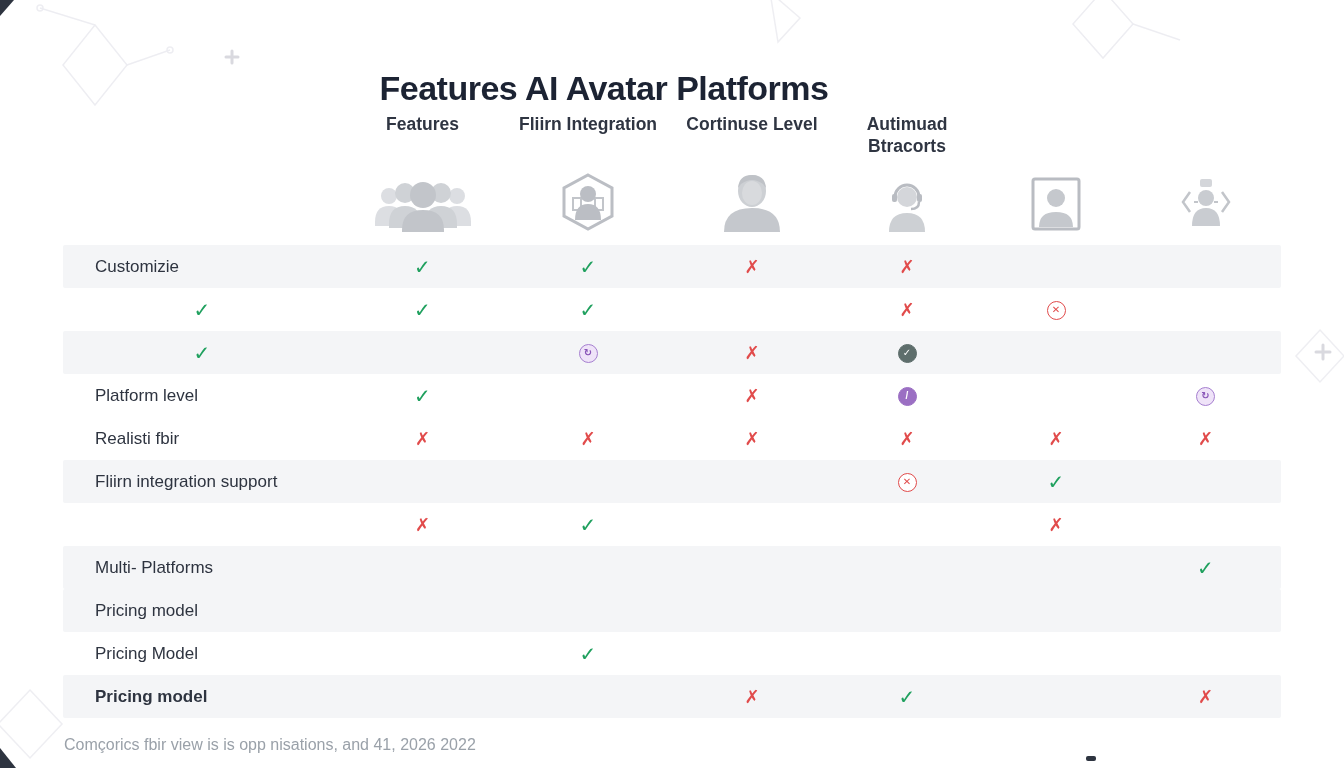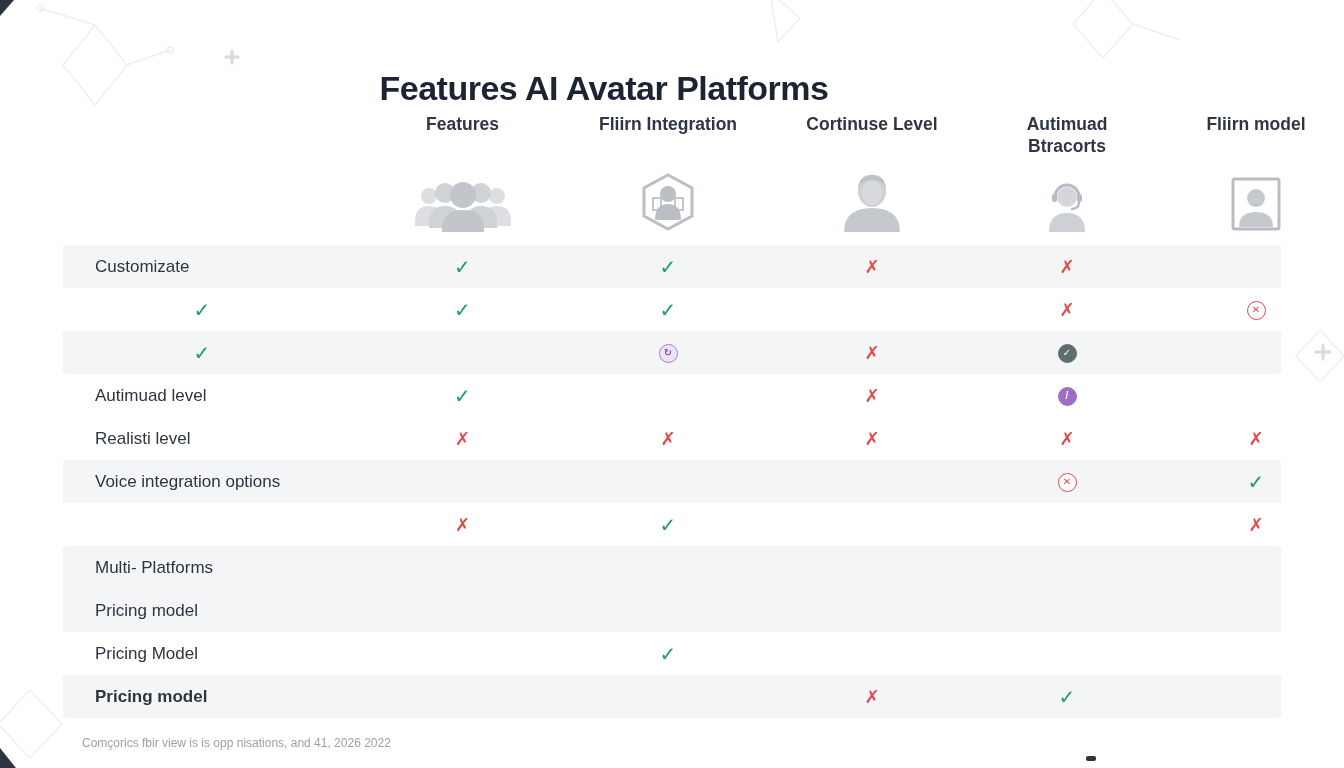--- a/index.html
+++ b/index.html
@@ -3,21 +3,21 @@
 <meta charset="utf-8">
 <style>
   html,body{margin:0;padding:0;}
   body{width:1344px;height:768px;background:#ffffff;font-family:"Liberation Sans","DejaVu Sans",sans-serif;overflow:hidden;}
   .stage{position:relative;width:1344px;height:768px;background:#fff;overflow:hidden;}
   .bg-deco{position:absolute;inset:0;pointer-events:none;}
 
   .title{position:absolute;top:46px;left:64px;width:1080px;text-align:center;
          font-size:34px;font-weight:800;letter-spacing:-0.5px;color:var(--title);}
 
-  .grid{display:grid;grid-template-columns:278px 163px 168px 160px 150px 148px 151px;width:1218px;gap:40px;}
+  .grid{display:grid;grid-template-columns:278px 163px 168px 160px 150px 148px 151px;width:1218px;}
   .hdr{position:absolute;top:114px;left:63px;}
   .col-head{font-size:17.5px;font-weight:600;color:#2f3542;text-align:center;line-height:1.24;padding:0 12px;}
   .icons{position:absolute;top:166px;left:63px;}
   .col-icon{display:flex;justify-content:center;align-items:flex-end;height:66px;}
 
   .rows{position:absolute;top:245px;left:63px;width:1218px;}
   .row{height:43px;align-items:center;}
   .row.shaded{background:var(--shade);border-radius:2px;}
   .cell-label{padding-left:32px;font-size:17px;color:#2e3440;}
   .row.bold .cell-label{font-weight:700;}
@@ -25,21 +25,21 @@
 
   .m-check{color:var(--green);font-size:20px;font-weight:700;}
   .m-x{color:var(--red);font-size:18px;font-weight:700;}
   .m-circle{display:inline-flex;width:19px;height:19px;border-radius:50%;
             align-items:center;justify-content:center;font-size:10px;line-height:1;box-sizing:border-box;}
   .m-red{border:1.7px solid var(--red);color:var(--red);background:#fff;}
   .m-pfill{background:var(--purple);border:1.7px solid var(--purple);color:#fff;font-weight:700;}
   .m-plight{background:#efe3f8;border:1.7px solid #a67fd0;color:#8a56b8;font-weight:700;}
   .m-dark{background:var(--dark);border:1.7px solid var(--dark);color:#fff;}
 
-  .footer{position:absolute;left:82px;top:736px;font-size:12px;color:#9aa1a9;}
+  .footer{position:absolute;left:64px;top:736px;font-size:16px;color:#9aa1a9;}
   .ic{display:block;}
 </style>
 </head>
 <body>
 
 <div class="stage">
 
   <svg class="bg-deco" width="1344" height="768" viewBox="0 0 1344 768">
     <g stroke="#ececf1" stroke-width="1.5" fill="none" opacity="0.9">
       <polygon points="95,25 127,65 95,105 63,65"></polygon>
@@ -67,21 +67,20 @@
   </svg>
 
   <h1 class="title">Features AI Avatar Platforms</h1>
 
   <div class="grid hdr">
     <div></div>
     <div class="col-head">Features</div>
     <div class="col-head">Fliirn Integration</div>
     <div class="col-head">Cortinuse Level</div>
     <div class="col-head">Autimuad Btracorts</div>
-    <div class="col-head">Fliirn model</div>
   </div>
 
   <div class="grid icons">
     <div></div>
     <div class="col-icon">
         <svg class="ic" width="100" height="52" viewBox="0 0 100 52">
       <g fill="#dcdee2">
         <circle cx="16" cy="16" r="8"></circle>
             <path d="M2,42 Q2,26 16,26 Q30,26 30,42 L30,46 L2,46 Z"></path>
         <circle cx="84" cy="16" r="8"></circle>
@@ -141,21 +140,21 @@
       <path d="M12,14 L5,24 L12,34" fill="none" stroke="#c2c5ca" stroke-width="2.5"></path>
       <path d="M44,14 L51,24 L44,34" fill="none" stroke="#c2c5ca" stroke-width="2.5"></path>
       <line x1="16" y1="24" x2="20" y2="24" stroke="#c2c5ca" stroke-width="2"></line>
       <line x1="36" y1="24" x2="40" y2="24" stroke="#c2c5ca" stroke-width="2"></line>
     </svg>
       </div>
   </div>
 
   <div class="rows" id="table-rows">
       <div class="grid row shaded">
-        <div class="cell-label">Customizate</div>
+        <div class="cell-label">Customizie</div>
         <div class="cell-mark"><span class="m-check">✓</span></div>
         <div class="cell-mark"><span class="m-check">✓</span></div>
         <div class="cell-mark"><span class="m-x">✗</span></div>
         <div class="cell-mark"><span class="m-x">✗</span></div>
         <div class="cell-mark"></div>
         <div class="cell-mark"></div>
       </div>
       <div class="grid row">
         <div class="cell-mark"><span class="m-check">✓</span></div>
         <div class="cell-mark"><span class="m-check">✓</span></div>
@@ -166,39 +165,39 @@
       </div>
       <div class="grid row shaded">
         <div class="cell-mark"><span class="m-check">✓</span></div>
         <div class="cell-mark"></div>
         <div class="cell-mark"><span class="m-circle m-plight">↻</span></div>
         <div class="cell-mark"><span class="m-x">✗</span></div>
         <div class="cell-mark"><span class="m-circle m-dark">✓</span></div>
         <div class="cell-mark"></div>
       </div>
       <div class="grid row">
-        <div class="cell-label">Autimuad level</div>
+        <div class="cell-label">Platform level</div>
         <div class="cell-mark"><span class="m-check">✓</span></div>
         <div class="cell-mark"></div>
         <div class="cell-mark"><span class="m-x">✗</span></div>
         <div class="cell-mark"><span class="m-circle m-pfill">/</span></div>
         <div class="cell-mark"></div>
         <div class="cell-mark"><span class="m-circle m-plight">↻</span></div>
       </div>
       <div class="grid row">
-        <div class="cell-label">Realisti level</div>
-        <div class="cell-mark"><span class="m-x">✗</span></div>
-        <div class="cell-mark"><span class="m-x">✗</span></div>
-        <div class="cell-mark"><span class="m-x">✗</span></div>
-        <div class="cell-mark"><span class="m-x">✗</span></div>
-        <div class="cell-mark"><span class="m-x">✗</span></div>
-        <div class="cell-mark"><span class="m-x">✗</span></div>
-      </div>
-      <div class="grid row shaded">
-        <div class="cell-label">Voice integration options</div>
+        <div class="cell-label">Realisti fbir</div>
+        <div class="cell-mark"><span class="m-x">✗</span></div>
+        <div class="cell-mark"><span class="m-x">✗</span></div>
+        <div class="cell-mark"><span class="m-x">✗</span></div>
+        <div class="cell-mark"><span class="m-x">✗</span></div>
+        <div class="cell-mark"><span class="m-x">✗</span></div>
+        <div class="cell-mark"><span class="m-x">✗</span></div>
+      </div>
+      <div class="grid row shaded">
+        <div class="cell-label">Fliirn integration support</div>
         <div class="cell-mark"></div>
         <div class="cell-mark"></div>
         <div class="cell-mark"></div>
         <div class="cell-mark"><span class="m-circle m-red">✕</span></div>
         <div class="cell-mark"><span class="m-check">✓</span></div>
         <div class="cell-mark"></div>
       </div>
       <div class="grid row">
         <div class="cell-mark"></div>
         <div class="cell-mark"><span class="m-x">✗</span></div>

